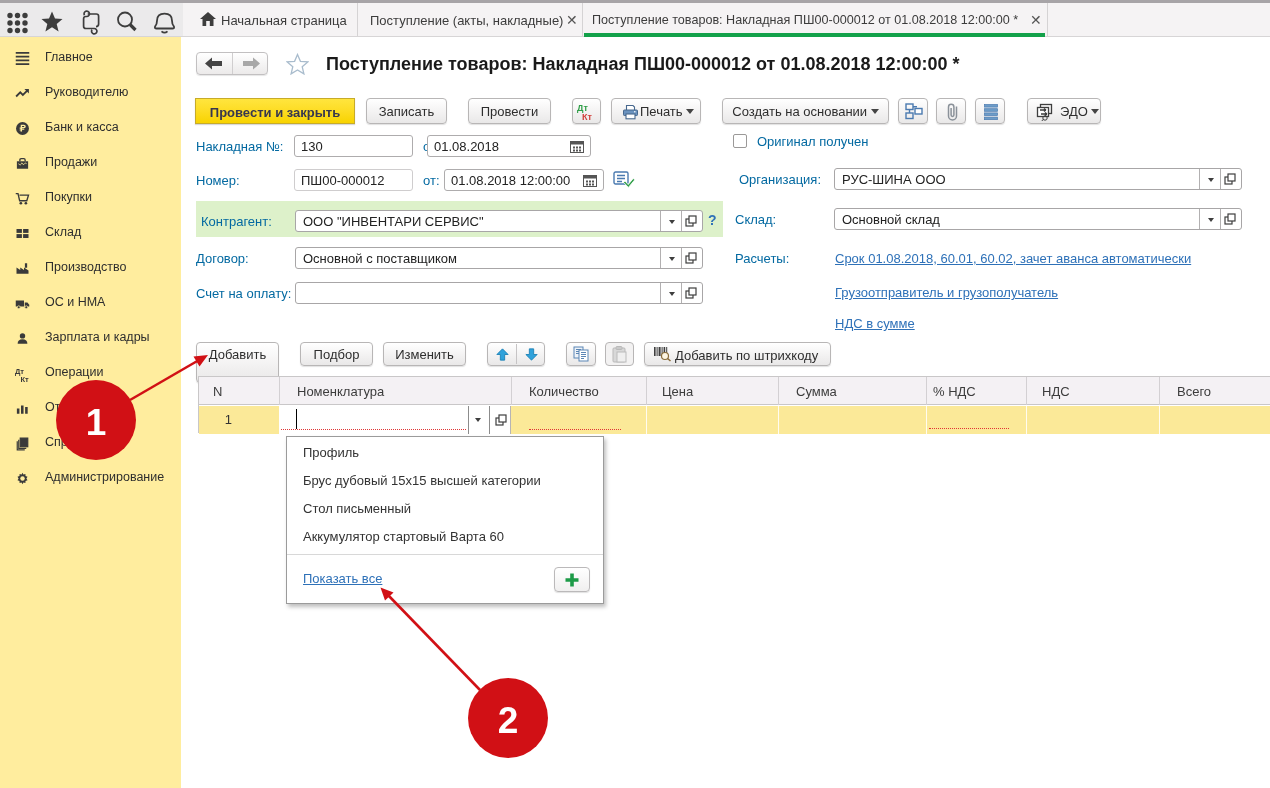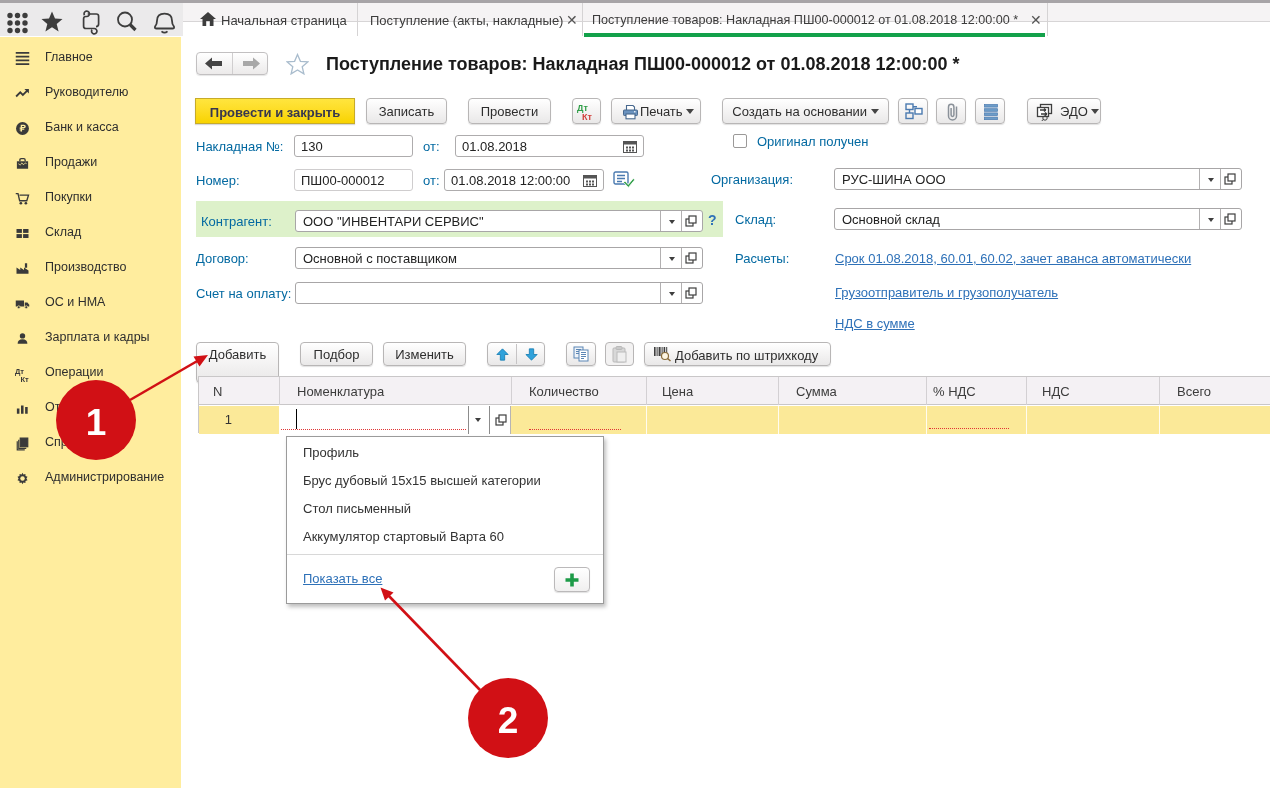--- a/index.html
+++ b/index.html
@@ -1,21 +1,21 @@
 <!DOCTYPE html>
 <html><head>
 <meta charset="utf-8">
 <style>
 * { margin:0; padding:0; box-sizing:border-box; }
 html,body { width:1270px; height:788px; overflow:hidden; }
 body { font-family:"Liberation Sans", sans-serif; font-size:13px; color:#333; background:#fff; position:relative; }
 .abs { position:absolute; }
 
 #topstrip { position:absolute; left:0; top:0; width:1270px; height:3px; background:#a7a4a7; }
-#topbar { position:absolute; left:0; top:3px; width:1270px; height:19px; background:#f5f3f4; border-bottom:1px solid #d7d5d6; }
+#topbar { position:absolute; left:0; top:3px; width:1270px; height:34px; background:#f5f3f4; border-bottom:1px solid #d7d5d6; }
 #iconbar { position:absolute; left:0; top:0; width:183px; height:33px; background:#ebeaeb; }
 .tab { position:absolute; top:0; height:33px; border-right:1px solid #d5d3d4; color:#3c3c3c; }
 .tab .tx { position:absolute; top:10px; white-space:nowrap; }
 .tabx { position:absolute; top:9px; font-size:14px; color:#555; }
 #greenline { position:absolute; left:584px; top:33px; width:461px; height:4px; background:#13a14a; }
 
 #sidebar { position:absolute; left:0; top:37px; width:181px; height:751px; background:#ffed9e; }
 .sbitem { position:absolute; left:0; width:181px; height:35px; }
 .sbitem .lbl { position:absolute; left:45px; top:9px; color:#2e2e2e; font-size:12.5px; }
 .sbicon { position:absolute; left:15px; top:10px; width:15px; height:15px; }
@@ -278,21 +278,21 @@
         <path d="M7.5 16.5 l-2 1.5" stroke="#3e3e3e"></path>
       </svg>
     <div class="ct" style="left:32px; right:auto;">ЭДО <span class="caret"></span></div>
   </div>
 
   <div class="lab" style="left:13px; top:102px;">Накладная №:</div>
   <div class="inp" style="left:111px; top:98px; width:119px;">
       <div class="tx">130</div>
     </div>
   <div class="lab" style="left:240px; top:102px;">от:</div>
-  <div class="inp" style="left:272px; top:98px; width:189px;">
+  <div class="inp" style="left:244px; top:98px; width:164px;">
       <div class="tx">01.08.2018</div>
     <svg class="abs" style="right:6px; top:4px;" width="14" height="13" viewBox="0 0 14 13">
         <rect x="0.5" y="1.5" width="13" height="11" fill="none" stroke="#555" stroke-width="1"></rect>
         <rect x="0.5" y="1.5" width="13" height="3" fill="#555"></rect>
         <g fill="#555">
           <rect x="3" y="6.5" width="2" height="2"></rect>
           <rect x="6" y="6.5" width="2" height="2"></rect>
           <rect x="9" y="6.5" width="2" height="2"></rect>
           <rect x="3" y="9.5" width="2" height="2"></rect>
           <rect x="6" y="9.5" width="2" height="2"></rect>
@@ -359,21 +359,21 @@
       <div class="sep2"></div>
       <div class="car"></div>
       <svg class="op" width="12" height="12" viewBox="0 0 12 12">
         <rect x="1" y="4" width="7" height="7" fill="none" stroke="#3e3e3e" stroke-width="1.2"></rect>
         <rect x="4" y="1" width="7" height="7" fill="#fff" stroke="#3e3e3e" stroke-width="1.2"></rect>
       </svg>
     </div>
 
   <div class="abs" style="left:550px; top:97px; width:14px; height:14px; border:1px solid #9b9998; border-radius:2px; background:#fff;"></div>
   <div class="lab" style="left:574px; top:97px;">Оригинал получен</div>
-  <div class="lab" style="left:528px; top:135px;">Организация:</div>
+  <div class="lab" style="left:556px; top:135px;">Организация:</div>
   <div class="combo" style="left:651px; top:131px; width:408px;">
       <div class="tx">РУС-ШИНА ООО</div>
       <div class="sep1"></div>
       <div class="sep2"></div>
       <div class="car"></div>
       <svg class="op" width="12" height="12" viewBox="0 0 12 12">
         <rect x="1" y="4" width="7" height="7" fill="none" stroke="#3e3e3e" stroke-width="1.2"></rect>
         <rect x="4" y="1" width="7" height="7" fill="#fff" stroke="#3e3e3e" stroke-width="1.2"></rect>
       </svg>
     </div>

